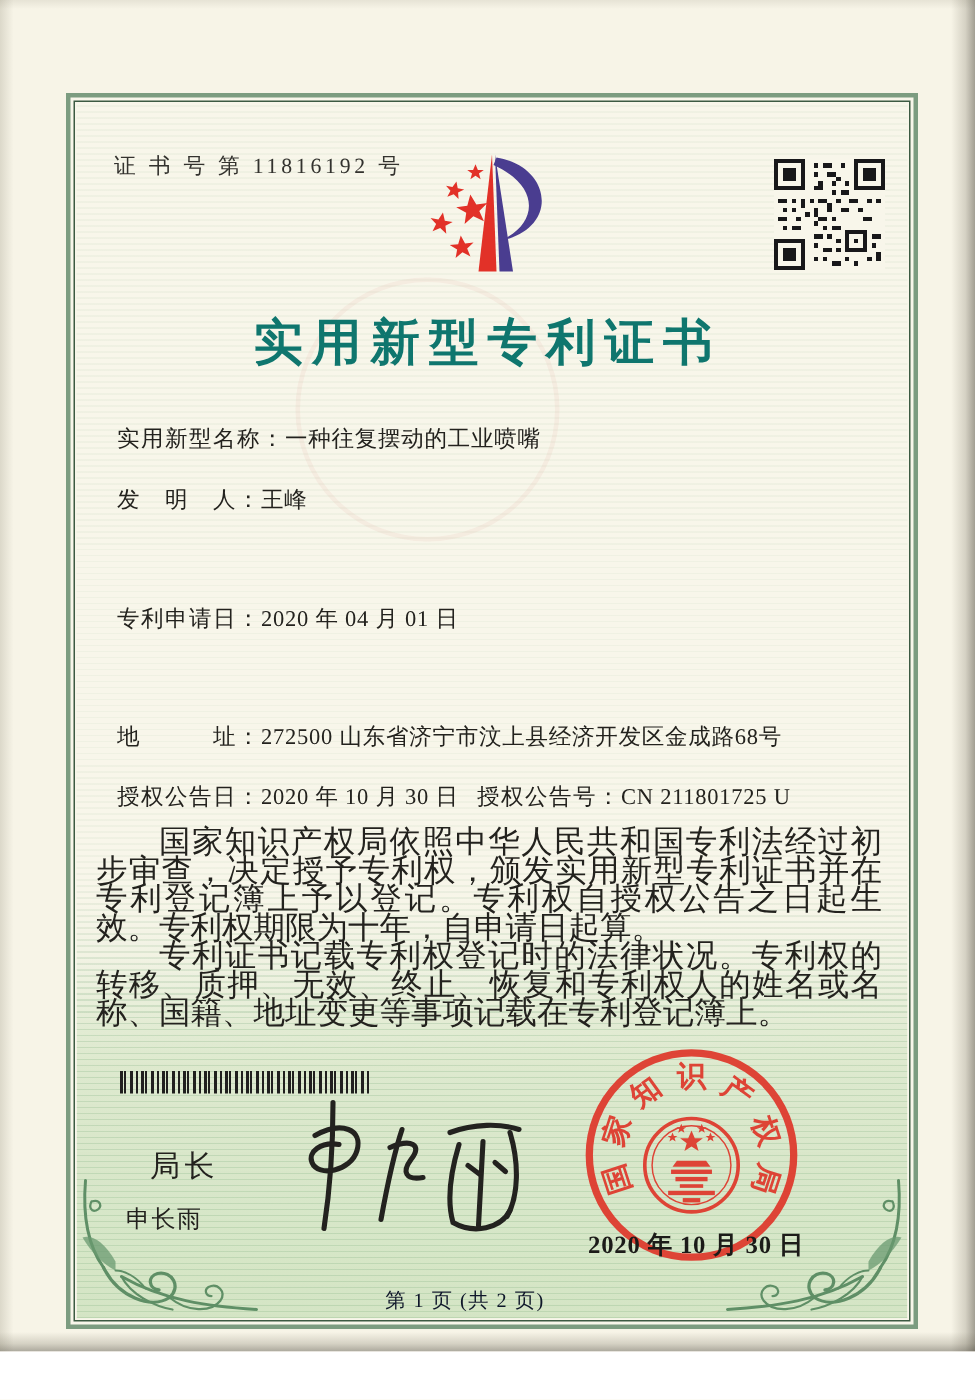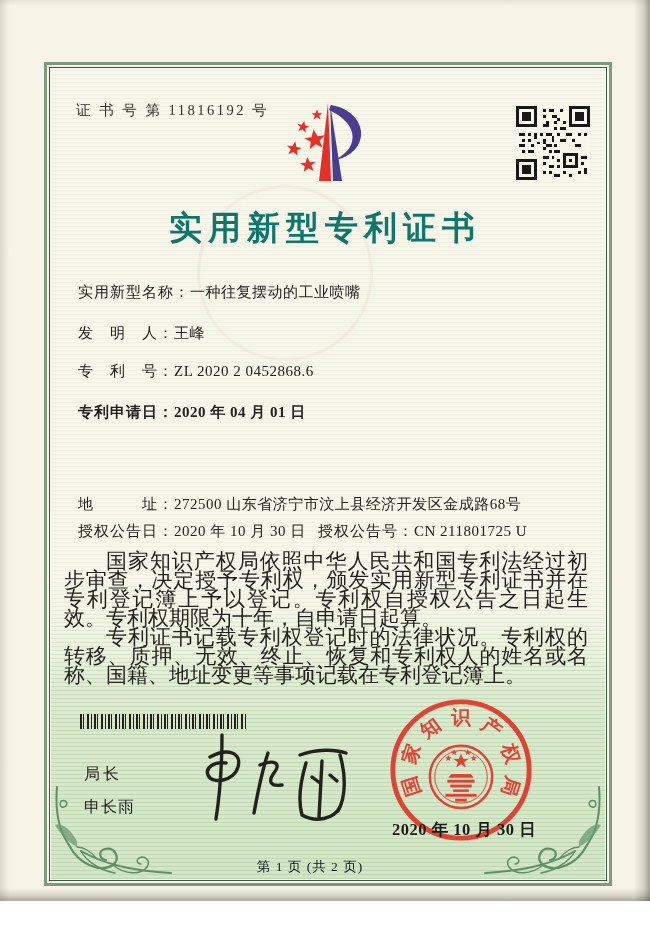--- a/index.html
+++ b/index.html
@@ -29,31 +29,31 @@
 
   
   .cert-no{position:absolute;left:76px;top:101px;font-size:14.5px;letter-spacing:2.5px;color:#33322e;z-index:10;}
   .logo{position:absolute;left:272px;top:97px;z-index:10;}
   .qr{position:absolute;left:516px;top:106px;z-index:10;}
   .title{position:absolute;left:0;right:0;top:206px;text-align:center;font-size:33px;font-weight:600;letter-spacing:6px;color:#0f766e;z-index:10;}
 
   .row{position:absolute;left:78px;right:50px;font-size:15px;color:#23221e;z-index:10;white-space:nowrap;}
   .row .lbl{letter-spacing:1px;}
   .row .val{letter-spacing:.5px;}
-  .r0{top:283px;} .r1{top:324px;} .r2{top:362px;} .r3{top:403px;font-weight:bold;} .r4{top:445px;} .r5{top:482px;margin-top:13px;} .r6{top:522px;}
+  .r0{top:283px;} .r1{top:324px;} .r2{top:362px;} .r3{top:403px;} .r4{top:445px;} .r5{top:482px;} .r6{top:522px;}
   .grant-no{position:absolute;left:240px;}
 
   .paras{position:absolute;left:64px;width:524px;top:552px;font-size:21px;line-height:19px;color:#23221e;text-align:justify;z-index:10;}
   .paras p{margin:0;text-indent:2em;}
 
   .barcode{position:absolute;left:80px;top:714px;width:168px;height:15px;z-index:10;
     background:repeating-linear-gradient(90deg,#20201e 0 2px,transparent 2px 3px,#20201e 3px 4px,transparent 4px 7px,#20201e 7px 9px,transparent 9px 11px,#20201e 11px 12px,transparent 12px 14px);}
 
   .signer{position:absolute;left:84px;top:764px;z-index:10;color:#23221e;}
-  .signer .role{font-size:16px;letter-spacing:3px;}
+  .signer .role{font-size:20px;letter-spacing:3px;margin-left:16px;}
   .signer .name{font-size:16px;letter-spacing:1px;margin-top:12px;}
   .signature{position:absolute;left:182px;top:731px;z-index:11;}
 
   .seal{position:absolute;left:388px;top:697px;z-index:12;opacity:.92;}
   .seal-date{position:absolute;left:392px;top:819px;font-size:16.5px;font-weight:600;letter-spacing:.5px;color:#1c1b19;z-index:13;white-space:nowrap;}
 
   .page-indicator{position:absolute;left:0;right:30px;top:858px;text-align:center;font-size:13.5px;color:#0f172a;z-index:10;letter-spacing:1px;}
   .back-note{position:absolute;left:0;right:50px;top:900px;text-align:center;font-size:13.5px;color:#33322c;letter-spacing:2px;z-index:10;}
 </style>
 </head>
@@ -188,23 +188,20 @@
   </svg>
 
   <div class="title">实用新型专利证书</div>
 
   <div class="row r1">
     <span class="lbl">发　明　人：</span><span class="val">王峰</span>
   </div>
   <div class="row r0">
     <span class="lbl">实用新型名称：</span><span class="val">一种往复摆动的工业喷嘴</span>
   </div>
-  <div class="row r2">
-    <span class="lbl">专　利　号：</span><span class="val">ZL 2020 2 0452868.6</span>
-  </div>
   <div class="row r3">
     <span class="lbl">专利申请日：</span><span class="val">2020 年 04 月 01 日</span>
   </div>
   <div class="row r5">
     <span class="lbl">地　　　址：</span><span class="val">272500 山东省济宁市汶上县经济开发区金成路68号</span>
   </div>
   <div class="row r6">
     <span class="lbl">授权公告日：</span><span class="val">2020 年 10 月 30 日</span>
     <span class="grant-no"><span class="lbl">授权公告号：</span><span class="val">CN 211801725 U</span></span>
   </div>

